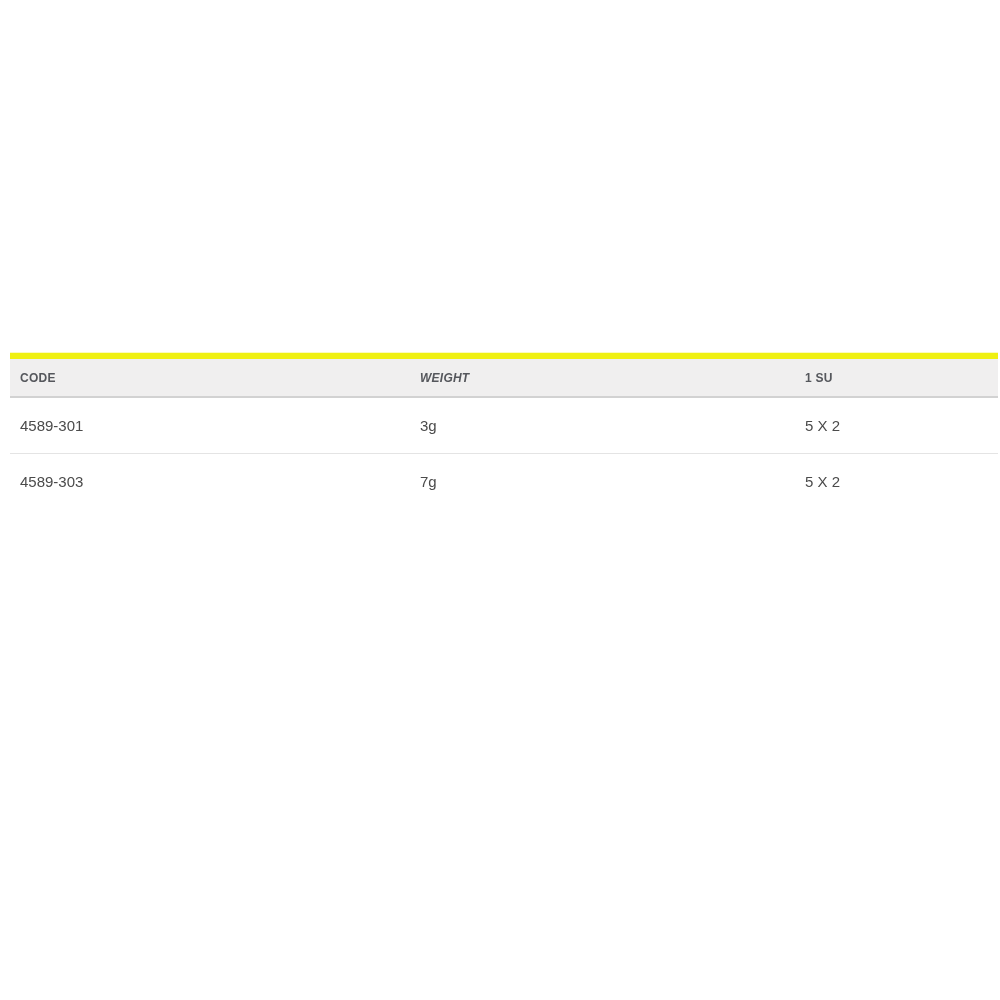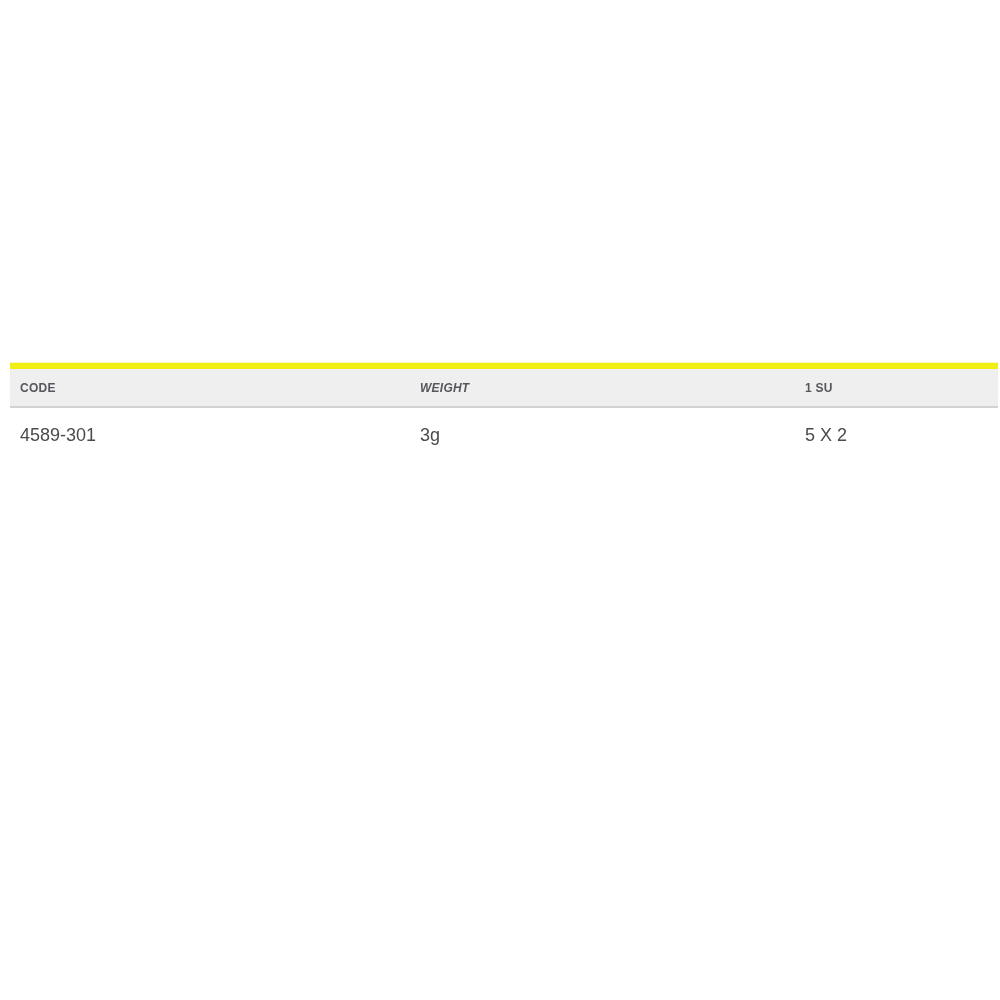--- a/index.html
+++ b/index.html
@@ -10,21 +10,20 @@
     height: 1000px;
     font-family: "Liberation Sans", "DejaVu Sans", sans-serif;
     overflow: hidden;
   }
 
   .table-wrap {
     position: absolute;
     left: 10px;
     top: 353px;
     width: 988px;
-    margin-top: 10px;
   }
 
   .accent-bar {
     height: 6px;
     background: #eff012;
     box-shadow: 0 -1px 0 #fafac0, 0 1px 0 #f7f7a8;
   }
 
   table.spec-table {
     width: 100%;
@@ -38,21 +37,21 @@
     font-size: 12px;
     font-weight: 700;
     text-align: left;
     letter-spacing: 0.02em;
     padding: 12px 10px 11px 10px;
     border-bottom: 2px solid #d2d2d2;
     text-transform: uppercase;
   }
 
   table.spec-table td {
-    font-size: 18px;
+    font-size: 15px;
     color: #4b4b4b;
     text-align: left;
     padding: 0 10px;
     height: 55px;
     vertical-align: middle;
     border-bottom: 1px solid #e4e4e4;
     background: #ffffff;
   }
 
   table.spec-table tbody tr:last-child td {
@@ -77,16 +76,21 @@
       </tr>
     </thead>
     <tbody id="spec-table-body">
   <tr>
     <td>4589-301</td>
     <td>3g</td>
     <td>5 X 2</td>
   </tr>
 
 
+  <tr>
+    <td>4589-303</td>
+    <td>7g</td>
+    <td>5 X 2</td>
+  </tr>
 
 </tbody>
   </table>
 </div>
 
 </body></html>

